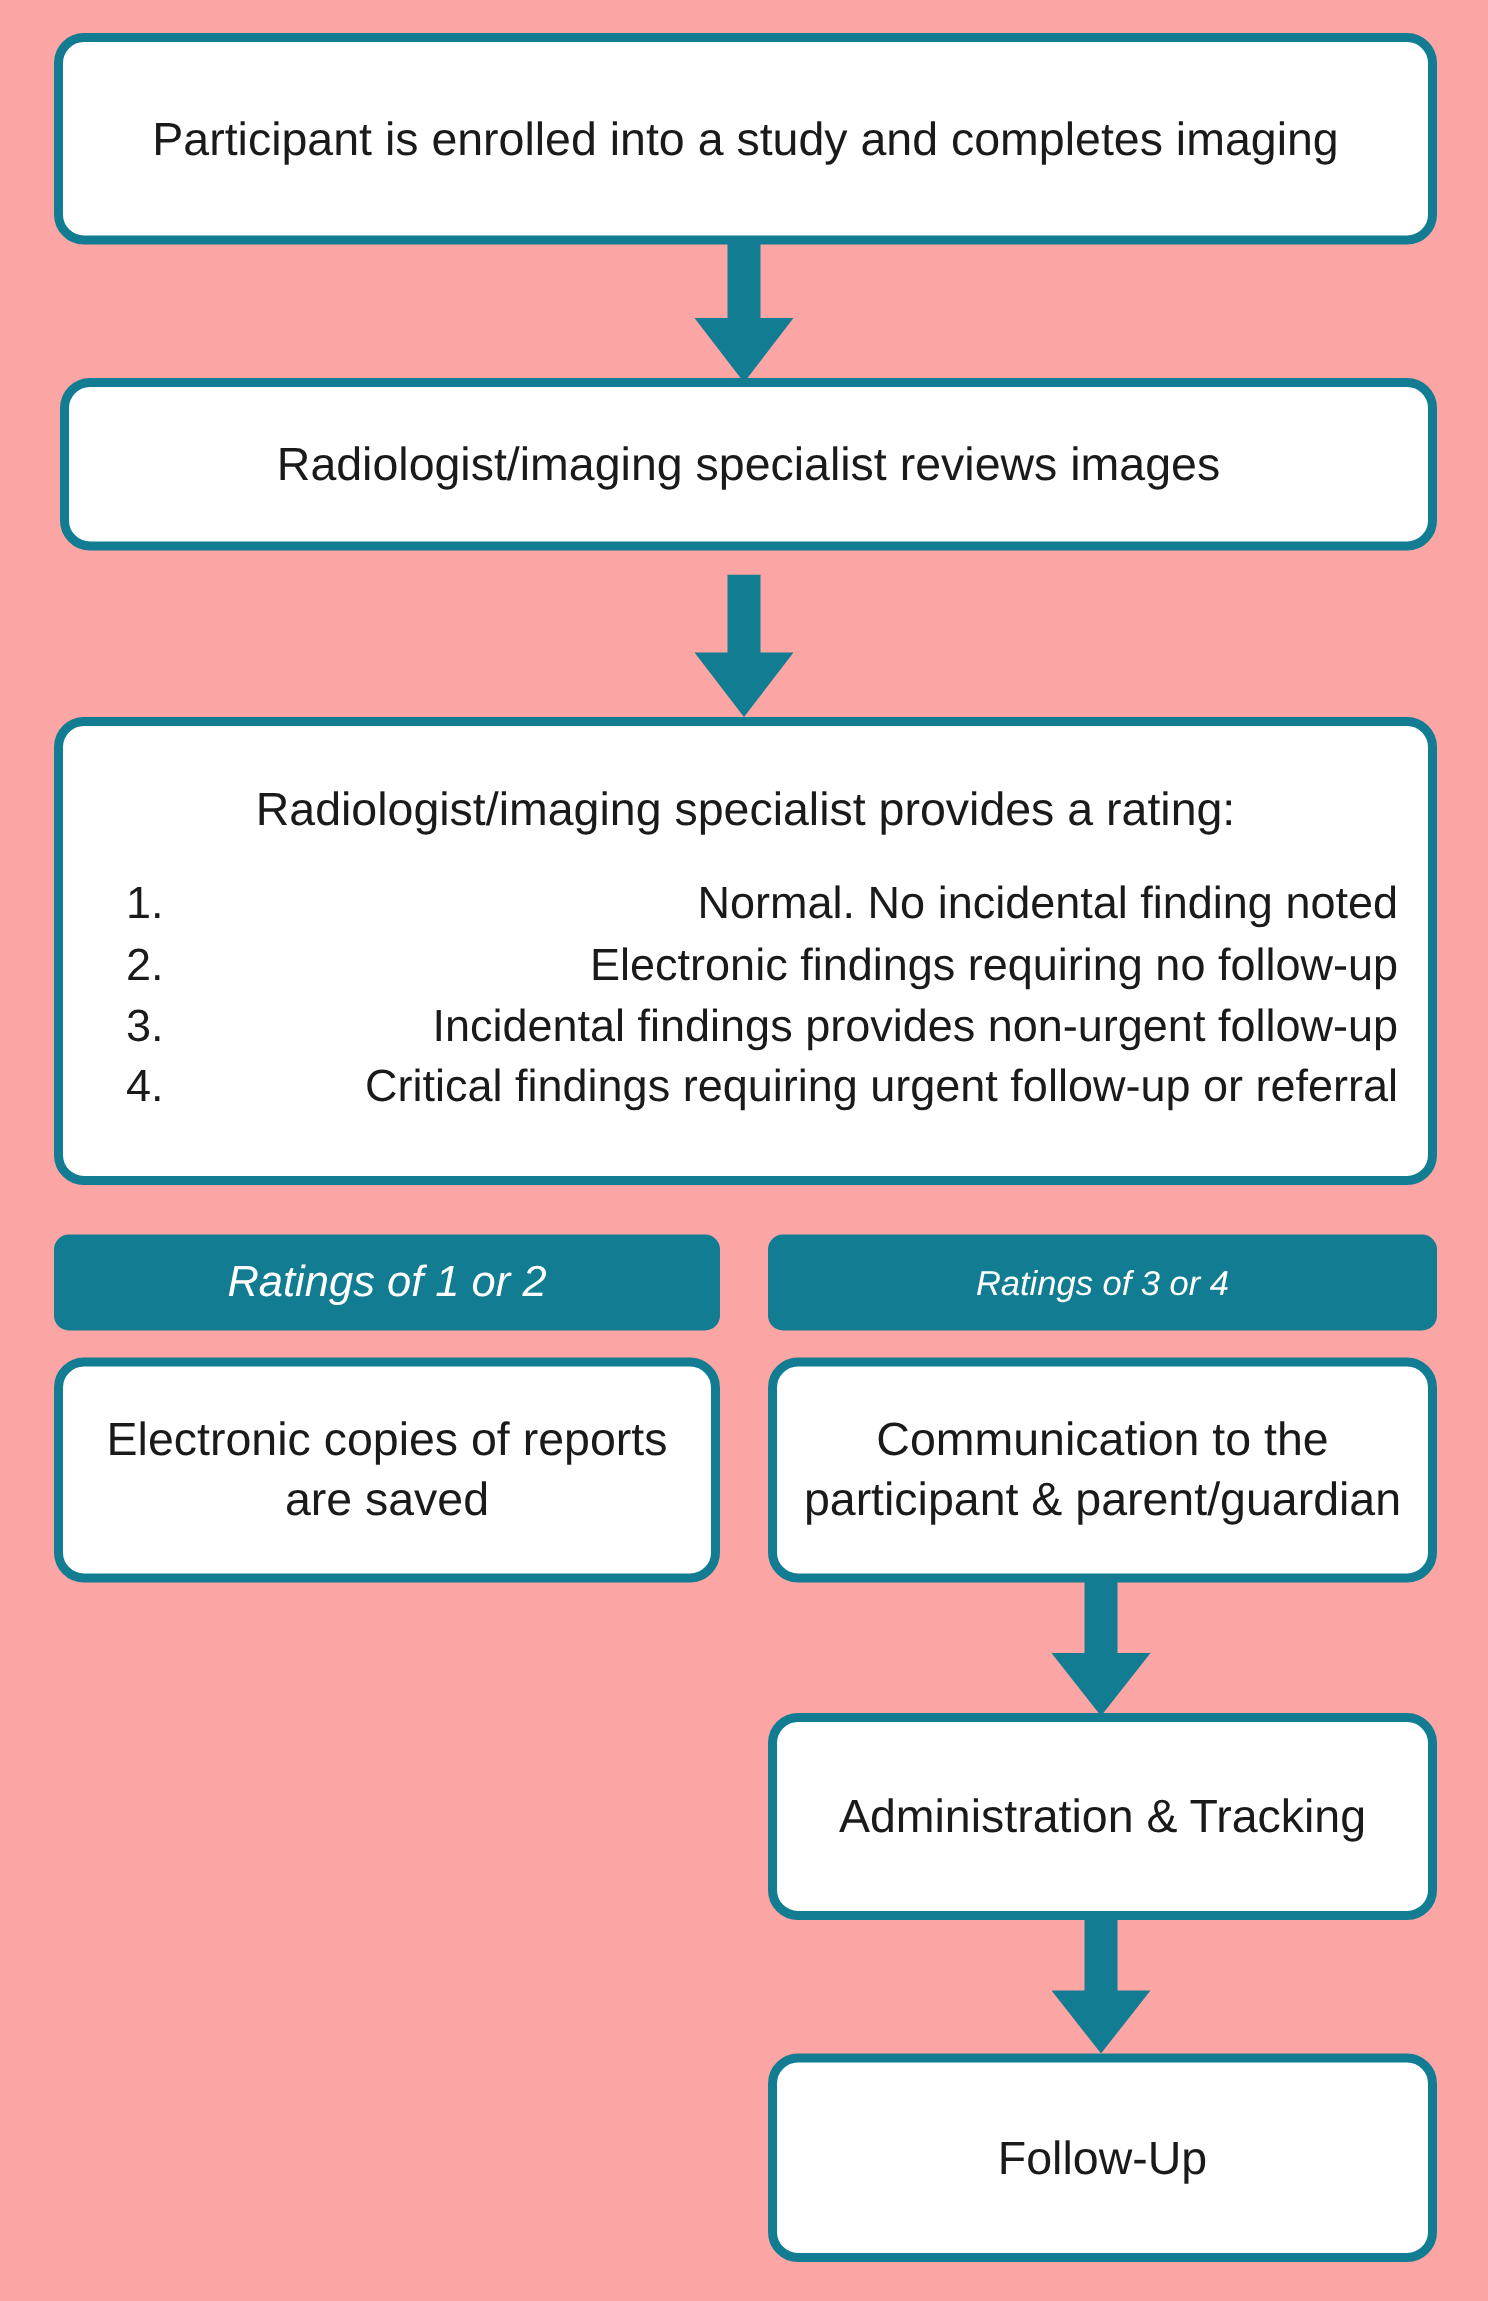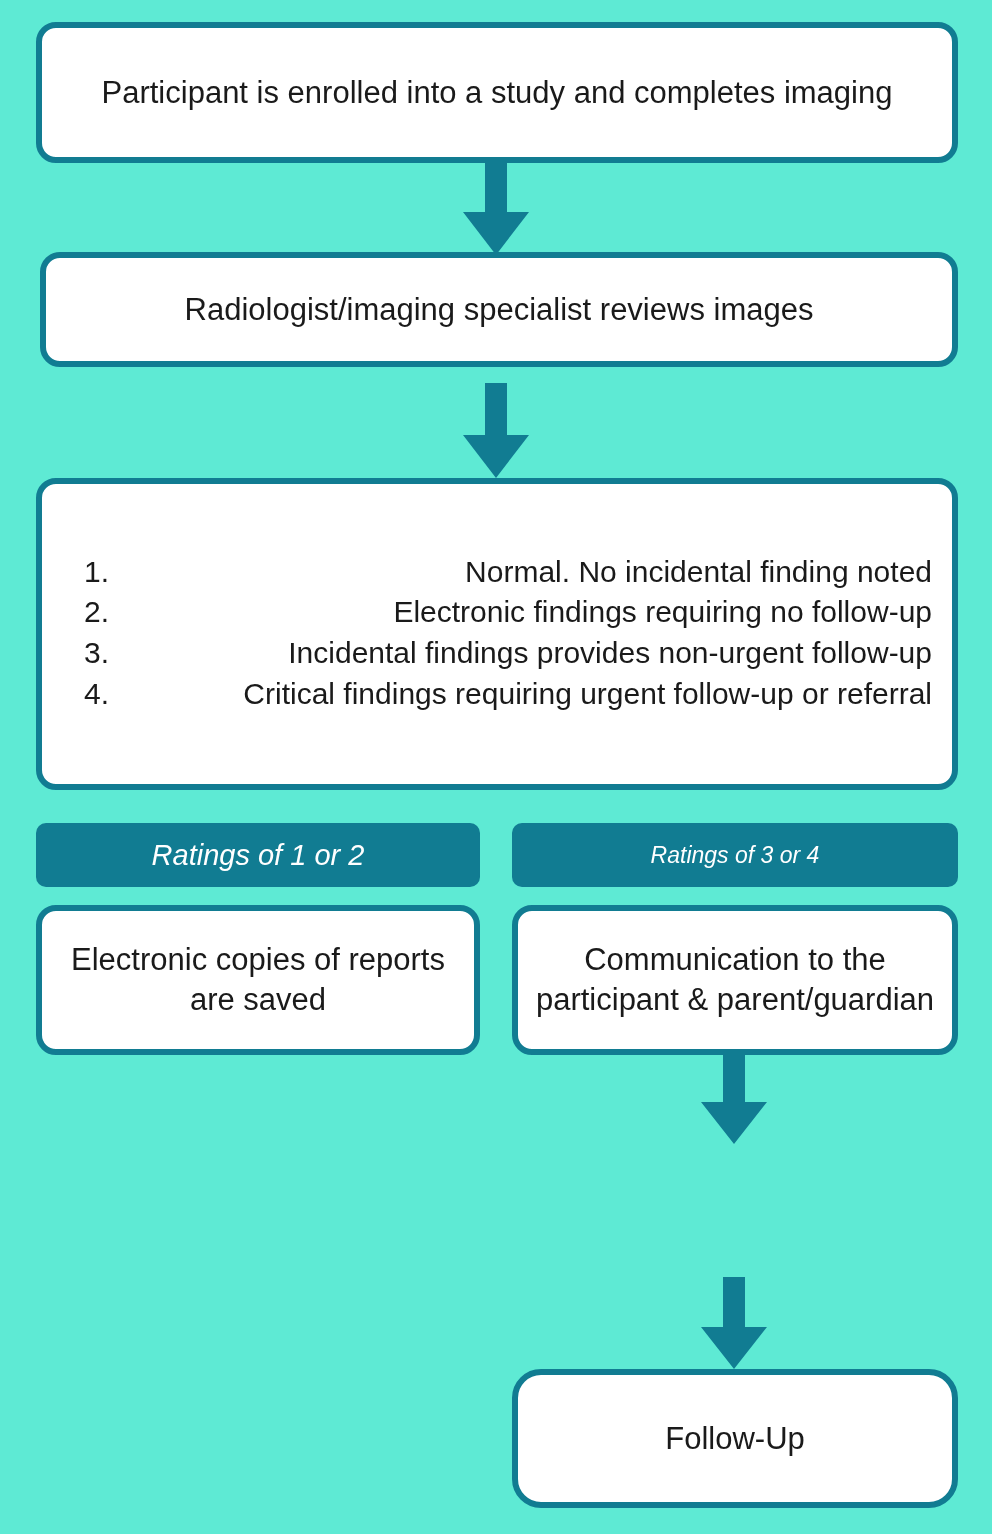--- a/index.html
+++ b/index.html
@@ -8,21 +8,21 @@
     background: #ffffff;
   }
   body {
     font-family: "Liberation Sans", sans-serif;
     -webkit-font-smoothing: antialiased;
   }
   #canvas {
     position: relative;
     width: 992px;
     height: 1534px;
-    background: #5eead4;
+    background: #fca5a5;
     overflow: hidden;
   }
 
   
   .node {
     position: absolute;
     box-sizing: border-box;
     background: #ffffff;
     border: 6px solid #117C92;
     border-radius: 20px;
@@ -63,21 +63,21 @@
   }
   .arrow svg { display: block; }
 
   
   #node-enroll   { left: 36px;  top: 22px;   width: 922px; height: 141px; font-size: 31px; }
   #node-review   { left: 40px;  top: 252px;  width: 918px; height: 115px; font-size: 31px; }
   #node-rating   { left: 36px;  top: 478px;  width: 922px; height: 312px; }
   #node-esaved   { left: 36px;  top: 905px;  width: 444px; height: 150px; font-size: 31px; }
   #node-comm     { left: 512px; top: 905px;  width: 446px; height: 150px; font-size: 31px; }
   #node-admin    { left: 512px; top: 1142px; width: 446px; height: 138px; font-size: 31px; }
-  #node-followup { left: 512px; top: 1369px; width: 446px; height: 139px; font-size: 31px; border-radius: 29px; }
+  #node-followup { left: 512px; top: 1369px; width: 446px; height: 139px; font-size: 31px; }
 
   #banner-left   { left: 36px;  top: 823px;  width: 444px; height: 64px; font-size: 29px; }
   #banner-right  { left: 512px; top: 823px;  width: 446px; height: 64px; font-size: 23px; }
 
   #arrow-1 { left: 463px; top: 160px;  }
   #arrow-2 { left: 463px; top: 383px;  }
   #arrow-3 { left: 701px; top: 1052px; }
   #arrow-4 { left: 701px; top: 1277px; }
 
   
@@ -135,20 +135,21 @@
   </div>
 
   <div class="arrow" id="arrow-2">
     <svg width="66" height="95" viewBox="0 0 66 95" aria-hidden="true">
       <polygon points="22,0 44,0 44,52 66,52 33,95 0,52 22,52" fill="#117C92"></polygon>
     </svg>
   </div>
 
   <div class="node" id="node-rating">
     <div class="rating-wrap">
+      <div class="rating-title">Radiologist/imaging specialist provides a rating:</div>
       <ul class="rating-list">
         <li>
           <span class="rating-num">1.</span>
           <span class="rating-text">Normal. No incidental finding noted</span>
         </li>
         <li>
           <span class="rating-num">2.</span>
           <span class="rating-text">Electronic  findings requiring no follow-up</span>
         </li>
         <li>
@@ -177,20 +178,23 @@
   <div class="node" id="node-comm">
     <span class="txt">Communication to the participant &amp; parent/guardian</span>
   </div>
 
   <div class="arrow" id="arrow-3">
     <svg width="66" height="92" viewBox="0 0 66 92" aria-hidden="true">
       <polygon points="22,0 44,0 44,50 66,50 33,92 0,50 22,50" fill="#117C92"></polygon>
     </svg>
   </div>
 
+  <div class="node" id="node-admin">
+    <span class="txt">Administration &amp; Tracking</span>
+  </div>
 
   <div class="arrow" id="arrow-4">
     <svg width="66" height="92" viewBox="0 0 66 92" aria-hidden="true">
       <polygon points="22,0 44,0 44,50 66,50 33,92 0,50 22,50" fill="#117C92"></polygon>
     </svg>
   </div>
 
   <div class="node" id="node-followup">
     <span class="txt">Follow-Up</span>
   </div>

